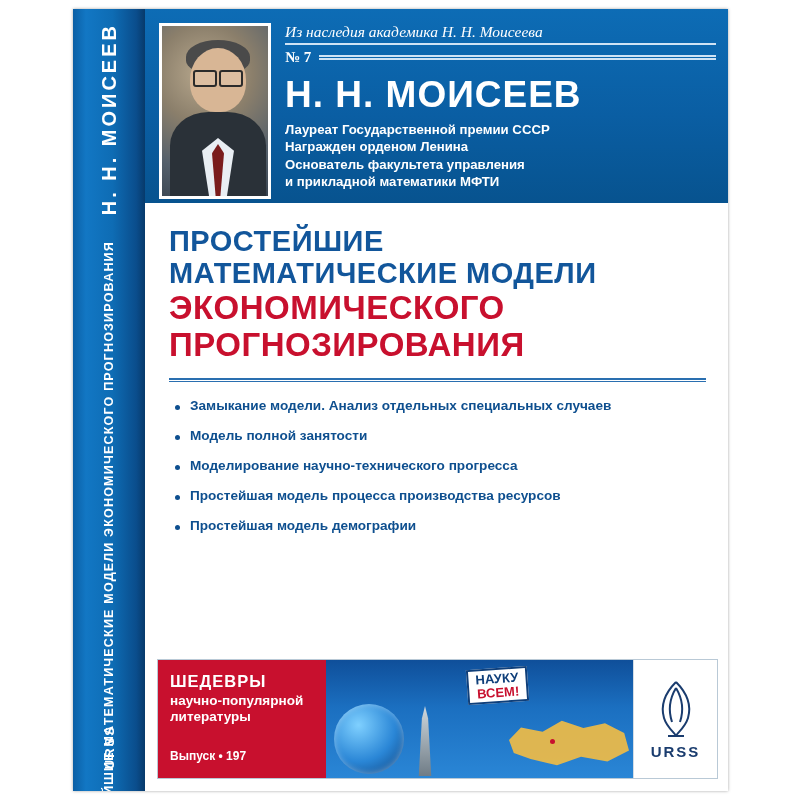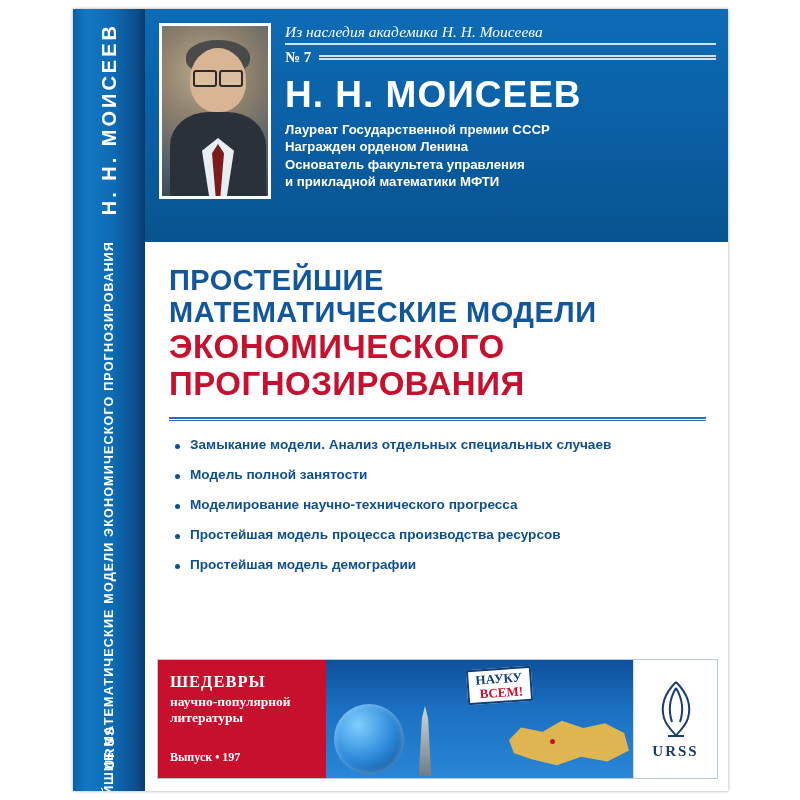--- a/index.html
+++ b/index.html
@@ -76,21 +76,21 @@
   
   .front {
     flex: 1 1 auto;
     position: relative;
     background: #ffffff;
     display: flex;
     flex-direction: column;
   }
   
   .topband {
-    height: 233px;
+    height: 194px;
     background: linear-gradient(to bottom, #0d6cb5 0%, #0a5ea3 55%, #07538f 100%);
     display: flex;
     padding: 14px 12px 10px 14px;
     position: relative;
   }
   .portrait {
     width: 112px; height: 176px;
     border: 3px solid #ffffff;
     flex: 0 0 112px;
     background: linear-gradient(to bottom, #7e8a93 0%, #5e6b77 45%, #3e4a56 100%);
@@ -206,21 +206,20 @@
   }
   
   .banner {
     margin: 4px 10px 12px 12px;
     height: 120px;
     border: 1px solid #b9c9d6;
     display: flex;
     background: #ffffff;
     position: relative;
     overflow: hidden;
-    font-family: Liberation Serif, serif;
   }
   .banner-left {
     flex: 0 0 168px;
     background: #c8102e;
     color: #ffffff;
     padding: 12px 8px 8px 12px;
     display: flex; flex-direction: column; justify-content: flex-start;
   }
   .bl-1 { font-size: 16.5px; font-weight: bold; letter-spacing: 1px; }
   .bl-2 { font-size: 13.5px; font-weight: bold; line-height: 1.2; margin-top: 2px;}

